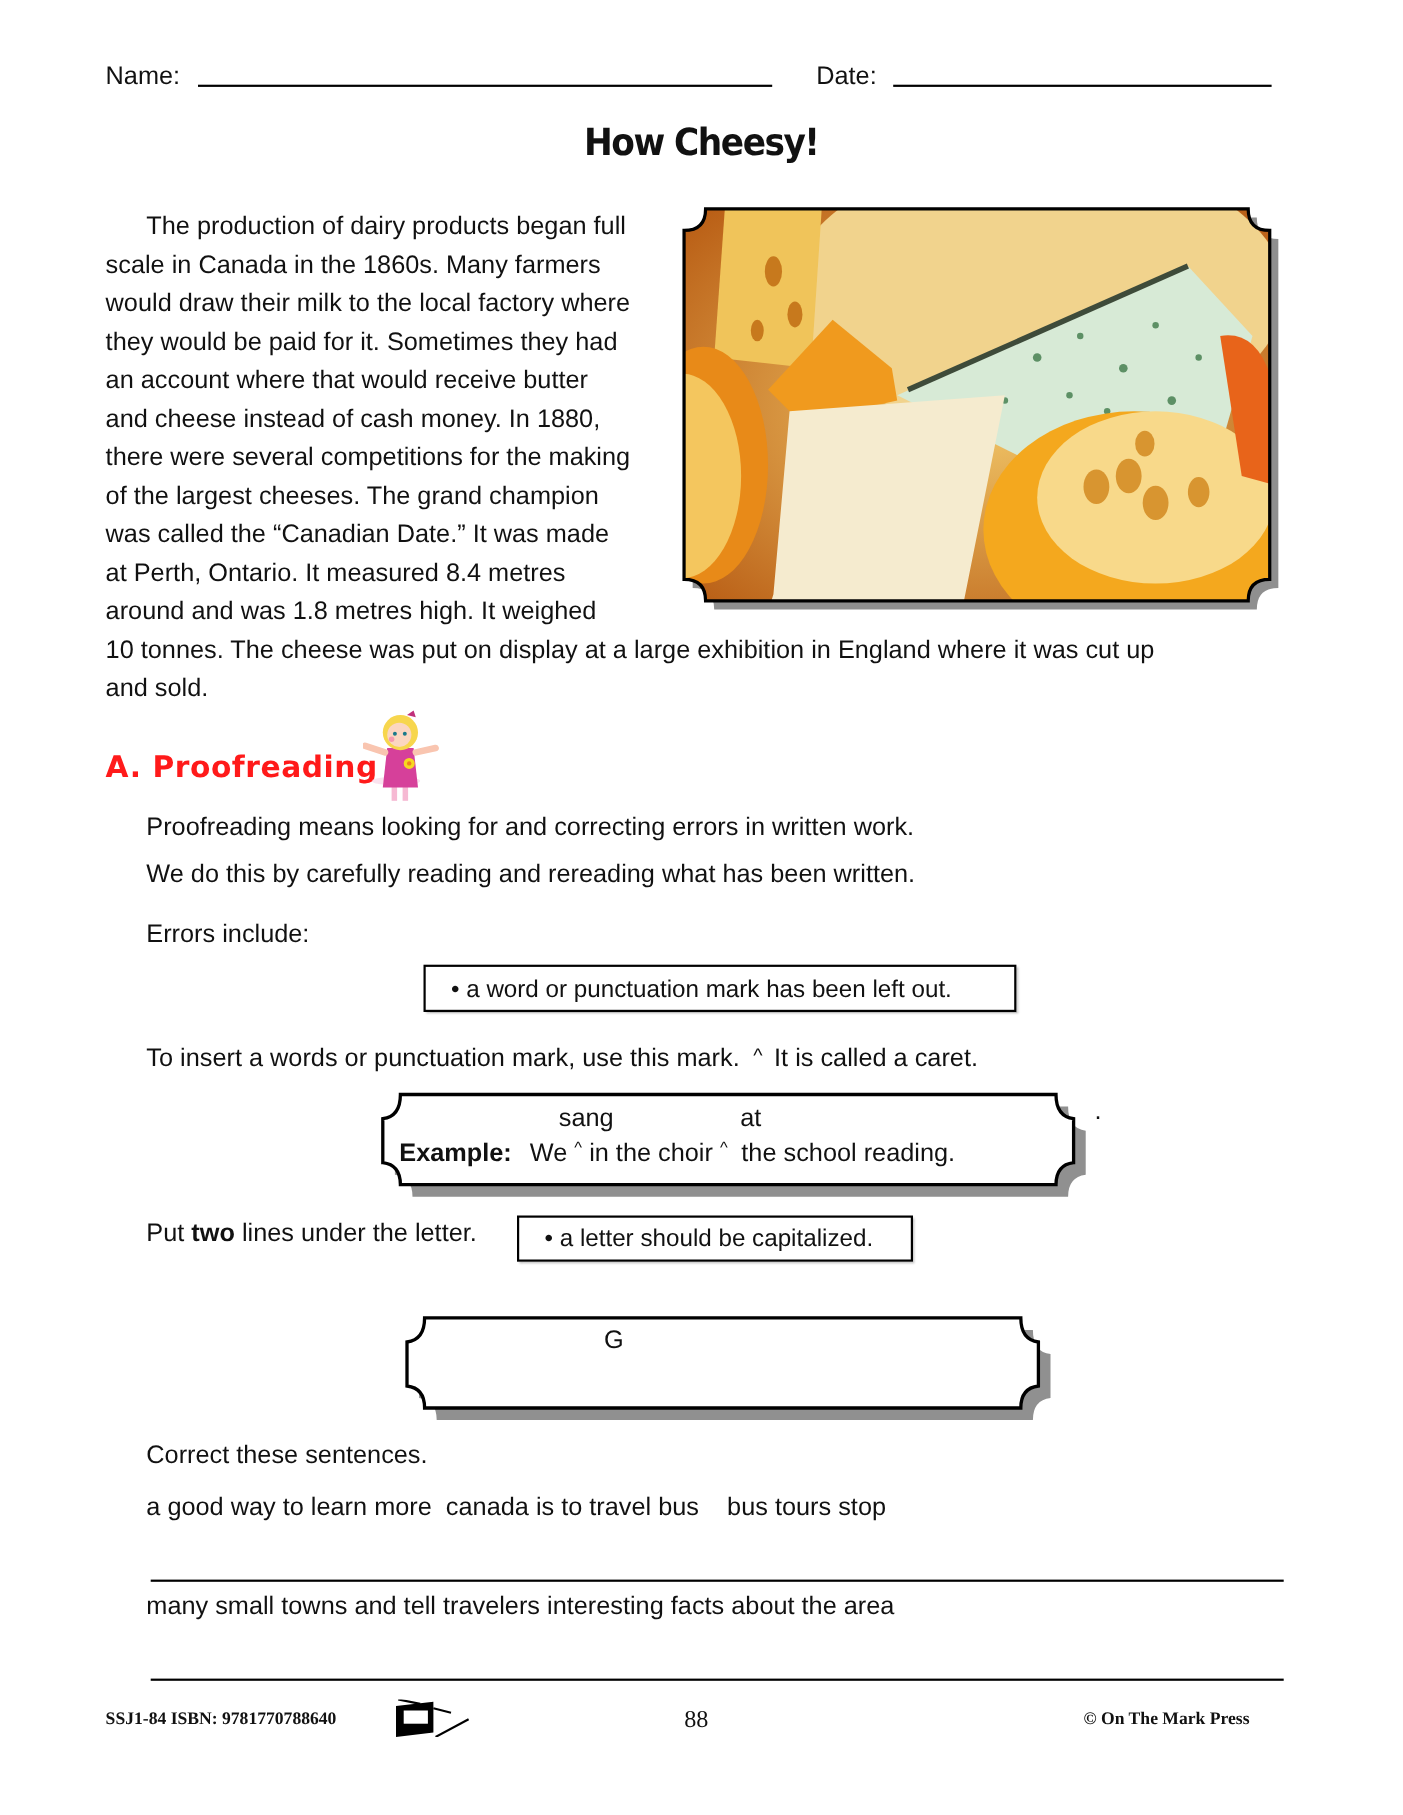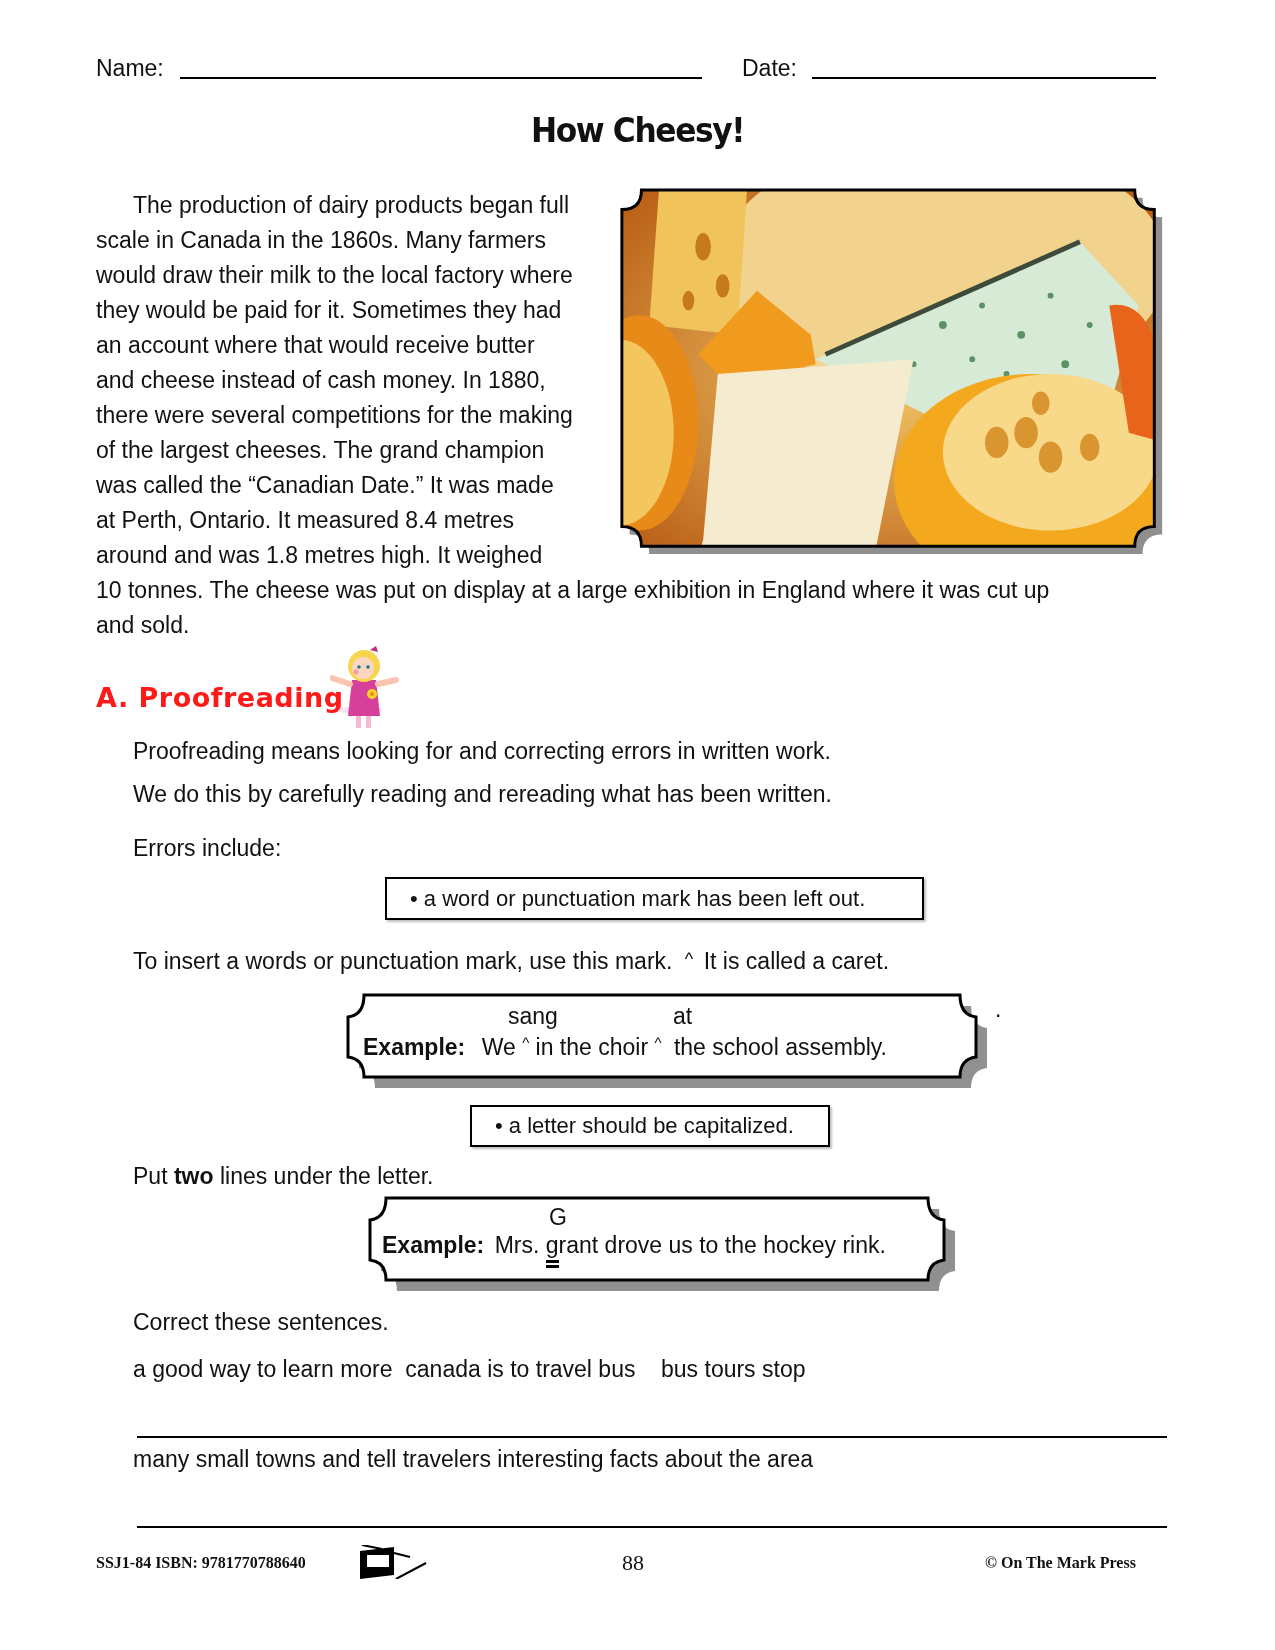--- a/index.html
+++ b/index.html
@@ -160,46 +160,41 @@
     <path d="M34,2 H630 Q630,22 646,24 V64 Q630,66 630,84 H34 Q34,66 18,64 V24 Q34,22 34,2 Z" fill="#fff" stroke="#000" stroke-width="3"></path>
   </svg>
   <span class="abs txt" style="left:178px;top:12px;">sang</span>
   <span class="abs txt" style="left:343px;top:12px;">at</span>
   <div class="abs txt" style="left:33px;top:43px;">
     <b>Example:</b>
     <span style="margin-left:10px;">We</span>
     <span style="font-size:15px;position:relative;top:-7px;">^</span>
     <span>in the choir</span>
     <span style="font-size:15px;position:relative;top:-7px;">^</span>
-    <span style="margin-left:6px;">the school assembly.</span>
+    <span style="margin-left:6px;">the school reading.</span>
   </div>
 </div>
 <span class="abs txt" style="left:995px;top:998px;">.</span>
 
 <div class="boxed" style="left:470px;top:1105px;width:360px;height:42px;">
   <span>• a letter should be capitalized.</span>
 </div>
 
-<div class="abs txt" style="left:133px;top:1165px;text-align:center;">
+<div class="abs txt" style="left:133px;top:1109px;text-align:center;">
   <span>Put</span>
   <b>two</b>
   <span>lines under the letter.</span>
 </div>
 
 <div class="ex-box" style="left:352px;top:1196px;width:600px;height:86px;">
   <svg width="610" height="96" viewBox="0 0 610 96" style="position:absolute;left:0;top:0;overflow:visible;">
     <path d="M40,8 H582 Q582,28 598,30 V70 Q582,72 582,90 H40 Q40,72 24,70 V30 Q40,28 40,8 Z" fill="#222" opacity="0.5" transform="translate(5,5)"></path>
     <path d="M34,2 H576 Q576,22 592,24 V64 Q576,66 576,84 H34 Q34,66 18,64 V24 Q34,22 34,2 Z" fill="#fff" stroke="#000" stroke-width="3"></path>
   </svg>
   <span class="abs txt" style="left:197px;top:10px;">G</span>
-  <div class="abs txt" style="left:30px;top:38px;">
-    <b>Example:</b>
-    <span style="margin-left:4px;">Mrs.</span>
-    <span style="position:relative;display:inline-block;"><span>g</span><span style="position:absolute;left:0;right:0;top:26px;border-top:3px solid #000;"></span><span style="position:absolute;left:0;right:0;top:31px;border-top:3px solid #000;"></span></span><span>rant drove us to the hockey rink.</span>
-  </div>
 </div>
 
 <div class="abs txt" style="left:133px;top:1311px;">Correct these sentences.</div>
 <div class="abs txt" style="left:133px;top:1358px;white-space:pre;">a good way to learn more  canada is to travel bus    bus tours stop</div>
 <div class="ans-line" style="top:1436px;"></div>
 <div class="abs txt" style="left:133px;top:1448px;">many small towns and tell travelers interesting facts about the area</div>
 <div class="ans-line" style="top:1526px;"></div>
 
 <div class="footer" style="left:96px;top:1554px;">SSJ1-84  ISBN: 9781770788640</div>
 <div class="abs" style="left:360px;top:1545px;width:70px;height:34px;">

